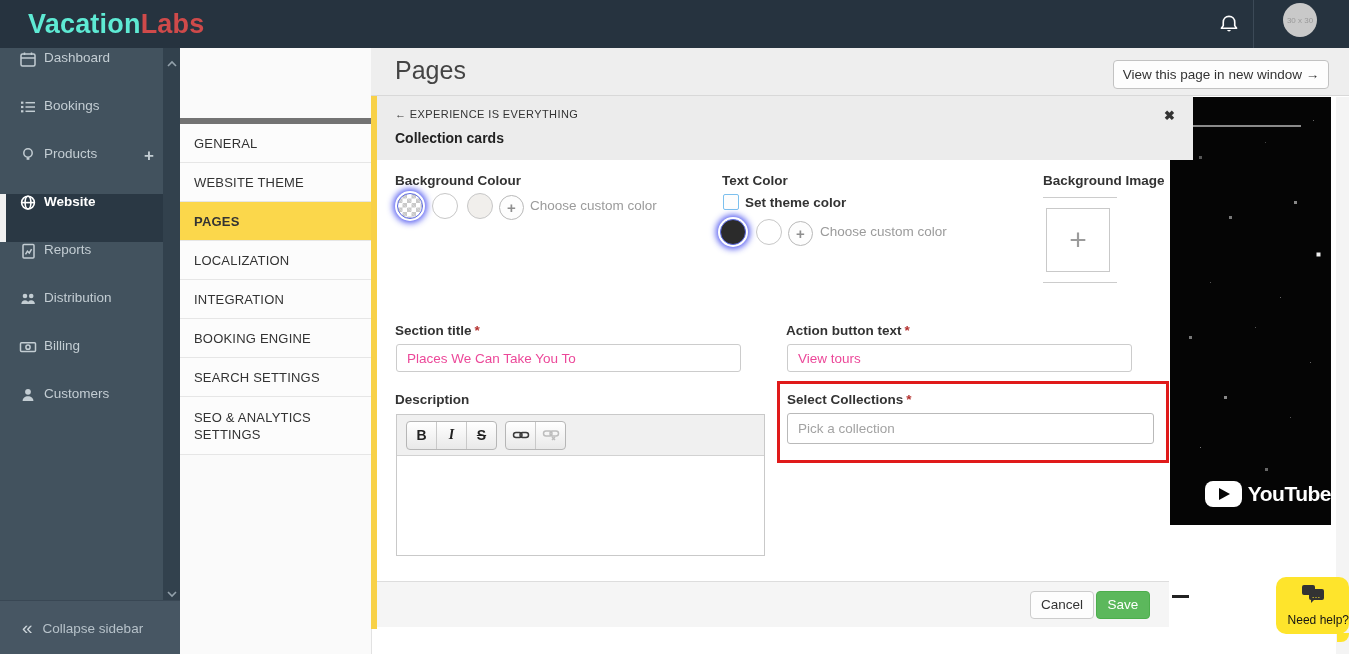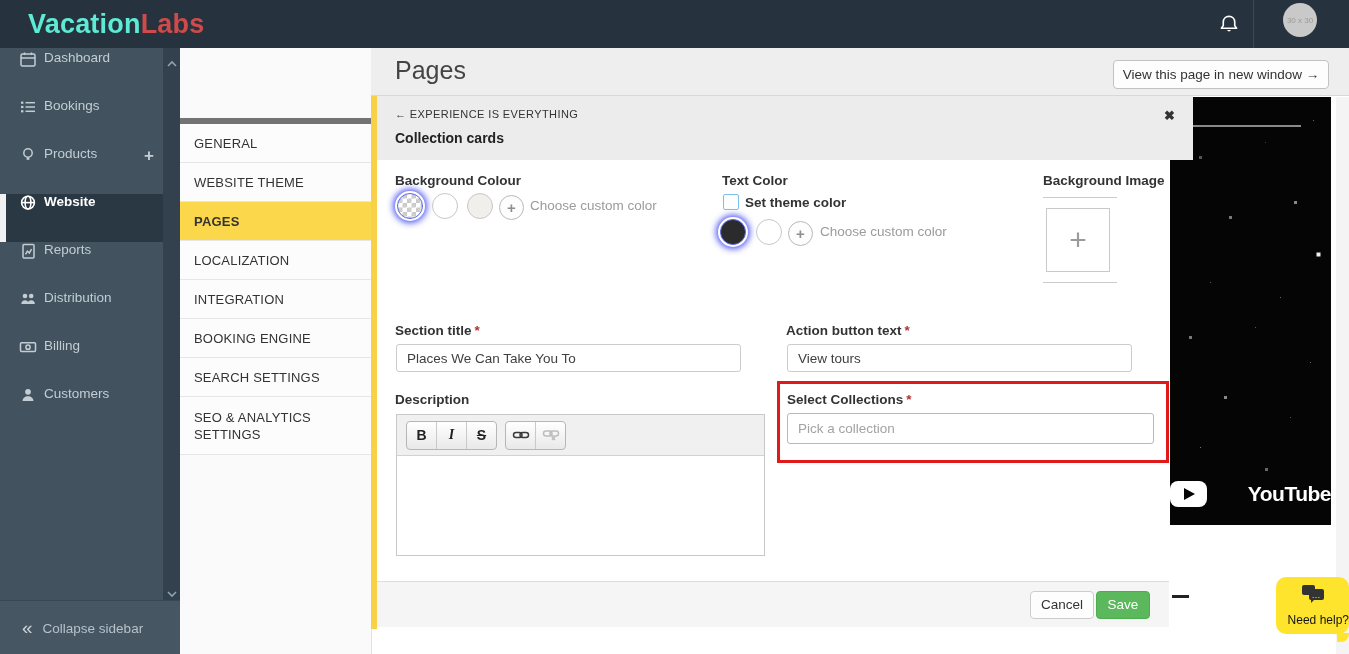--- a/index.html
+++ b/index.html
@@ -46,21 +46,21 @@
             font-size:13.5px;color:#333;display:flex;align-items:center;justify-content:center;cursor:pointer;}
 
   
   .video{left:1170px;top:97px;width:161px;height:428px;background:#050505;overflow:hidden;}
   .video-line{position:absolute;left:10px;top:28px;width:121px;height:2px;background:#8a8a8a;}
   .stars{position:absolute;left:0;top:0;width:1px;height:1px;background:transparent;
          box-shadow:30px 60px 0 1px #555,95px 45px 0 0 #444,143px 23px 0 0 #666,60px 120px 0 1px #777,
                     125px 105px 0 1px #888,148px 157px 0 1.5px #eee,40px 185px 0 0 #555,110px 200px 0 0 #666,
                     20px 240px 0 1px #777,85px 230px 0 0 #555,140px 265px 0 0 #666,55px 300px 0 1px #888,
                     120px 320px 0 0 #555,30px 350px 0 0 #777,96px 372px 0 1px #666,142px 398px 0 0 #555;}
-  .yt-logo{position:absolute;left:0px;bottom:18px;width:161px;display:flex;align-items:center;justify-content:space-between;}
+  .yt-logo{position:absolute;left:0px;bottom:18px;width:161px;display:flex;align-items:center;justify-content:flex-end;}
   .yt-badge{width:37px;height:26px;background:#fff;border-radius:8px;position:relative;margin-right:6px;}
   .yt-badge:after{content:"";position:absolute;left:14px;top:7px;border-left:11px solid #050505;
                   border-top:6px solid transparent;border-bottom:6px solid transparent;}
   .yt-text{color:#fff;font-size:21px;font-weight:bold;letter-spacing:-.5px;}
   .page-dash{left:1172px;top:595px;width:17px;height:3px;background:#222;}
   .scroll-strip{left:1336px;top:97px;width:13px;height:557px;background:#f4f4f4;}
 
   
   .panel{left:371px;top:96px;width:792px;height:533px;background:#fff;border-left:6px solid #f8d148;}
   .panel-header{position:absolute;left:0;top:0;width:792px;height:64px;background:#ececec;padding-left:24px;}
@@ -82,21 +82,21 @@
   .swatch.selected{box-shadow:0 0 0 2px #fff,0 0 6px 4px rgba(64,72,238,.9);border:1px solid #5a68e0;}
   .plus-btn{width:23px;height:23px;border-radius:50%;border:1px solid #b9b9b9;background:#fdfdfd;color:#8e8e8e;
             display:flex;align-items:center;justify-content:center;font-size:15px;font-weight:bold;cursor:pointer;}
   .checkbox{width:14px;height:14px;border:1px solid #7cc0ee;border-radius:2px;background:#fdfdfd;cursor:pointer;}
 
   .upload-hr{background:#ccc;height:1px;}
   .upload-box{border:1px solid #c9c9c9;background:#fff;display:flex;align-items:center;justify-content:center;
               color:#9b9b9b;font-size:30px;font-weight:300;cursor:pointer;}
 
   .text-input{box-sizing:border-box;border:1px solid #ccc;border-radius:3px;background:#fff;
-              font-family:"Liberation Sans",sans-serif;font-size:13.5px;color:#404040;padding:0 10px;outline:none;}
+              font-family:"Liberation Sans",sans-serif;font-size:13.5px;color:#ec4899;padding:0 10px;outline:none;}
   .text-input::placeholder{color:#a3a3a3;}
 
   .editor{border:1px solid #c9c9c9;background:#fff;}
   .editor-toolbar{height:40px;background:#f0f0f0;border-bottom:1px solid #d2d2d2;display:flex;align-items:center;padding-left:9px;}
   .btn-group{display:flex;border:1px solid #b6b6b6;border-radius:4px;overflow:hidden;margin-right:8px;
              background:linear-gradient(#fff,#e9e9e9);}
   .ed-btn{width:29px;height:27px;display:flex;align-items:center;justify-content:center;font-size:14px;color:#222;
           border-right:1px solid #c9c9c9;cursor:pointer;background:transparent;}
   .ed-btn:last-child{border-right:none;}
   .ed-b{font-weight:bold;}

